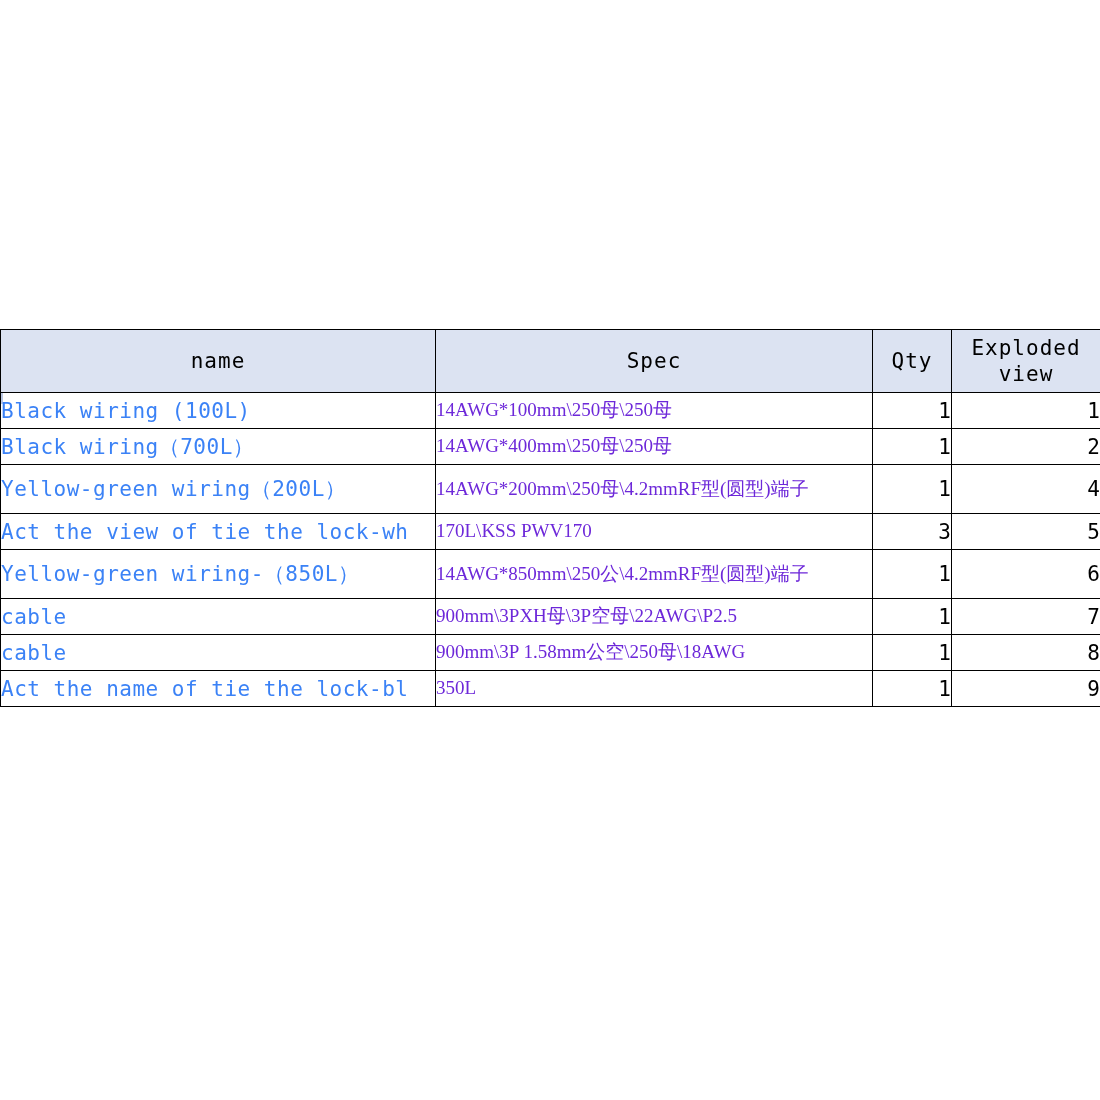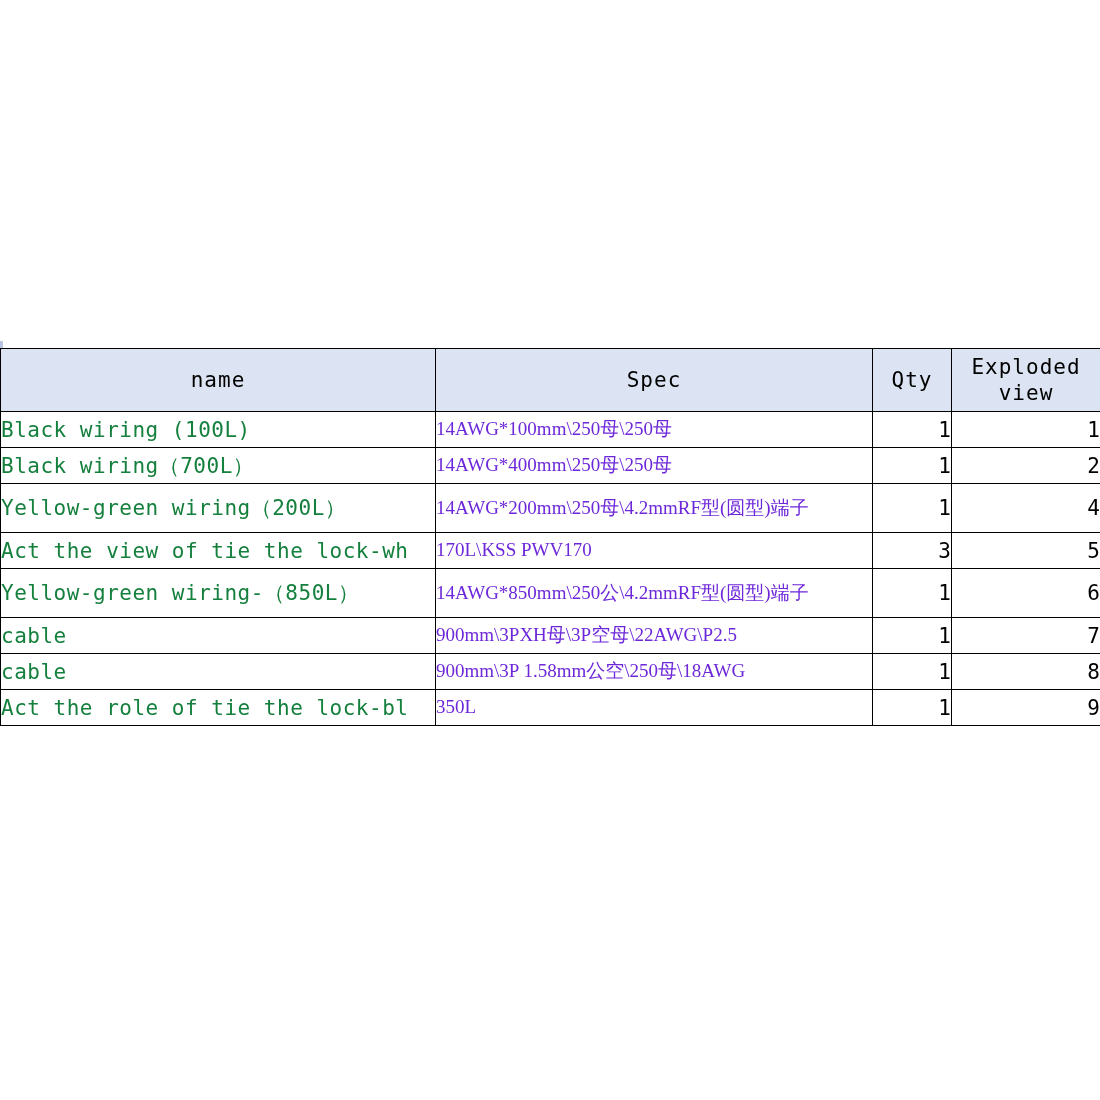--- a/index.html
+++ b/index.html
@@ -15,21 +15,21 @@
   }
   #page {
     position: relative;
     width: 1100px;
     height: 1100px;
     background: #ffffff;
   }
   #table-wrap {
     position: absolute;
     left: 0px;
-    top: 348px;
+    top: 329px;
     width: 1100px;
   }
   table.parts-table {
     border-collapse: collapse;
     width: 1100px;
     table-layout: fixed;
     font-family: "DejaVu Sans Mono", monospace;
   }
   table.parts-table col.c-name  { width: 435px; }
   table.parts-table col.c-spec  { width: 437px; }
@@ -55,21 +55,21 @@
     letter-spacing: 1px;
     line-height: 1.25;
   }
   thead th.exp-head {
     white-space: normal;
     padding: 0 6px;
   }
   td.name-cell {
     font-family: "DejaVu Sans Mono", monospace;
     font-size: 21px;
-    color: #15803d;
+    color: #3b82f6;
     padding-left: 3px;
     letter-spacing: 0.5px;
   }
   td.spec-cell {
     font-family: "Liberation Serif", serif;
     font-size: 19px;
     color: #6d28d9;
     padding-left: 4px;
     white-space: normal;
     line-height: 1.28;
@@ -162,21 +162,21 @@
           <td class="qty-cell">1</td>
           <td class="exp-cell">7</td>
         </tr>
         <tr class="row-h1">
           <td class="name-cell">cable</td>
           <td class="spec-cell">900mm\3P 1.58mm公空\250母\18AWG</td>
           <td class="qty-cell">1</td>
           <td class="exp-cell">8</td>
         </tr>
         <tr class="row-h1">
-          <td class="name-cell">Act the role of tie the lock-bl</td>
+          <td class="name-cell">Act the name of tie the lock-bl</td>
           <td class="spec-cell">350L</td>
           <td class="qty-cell">1</td>
           <td class="exp-cell">9</td>
         </tr>
       </tbody>
     </table>
   </div>
 
 </div>
 

